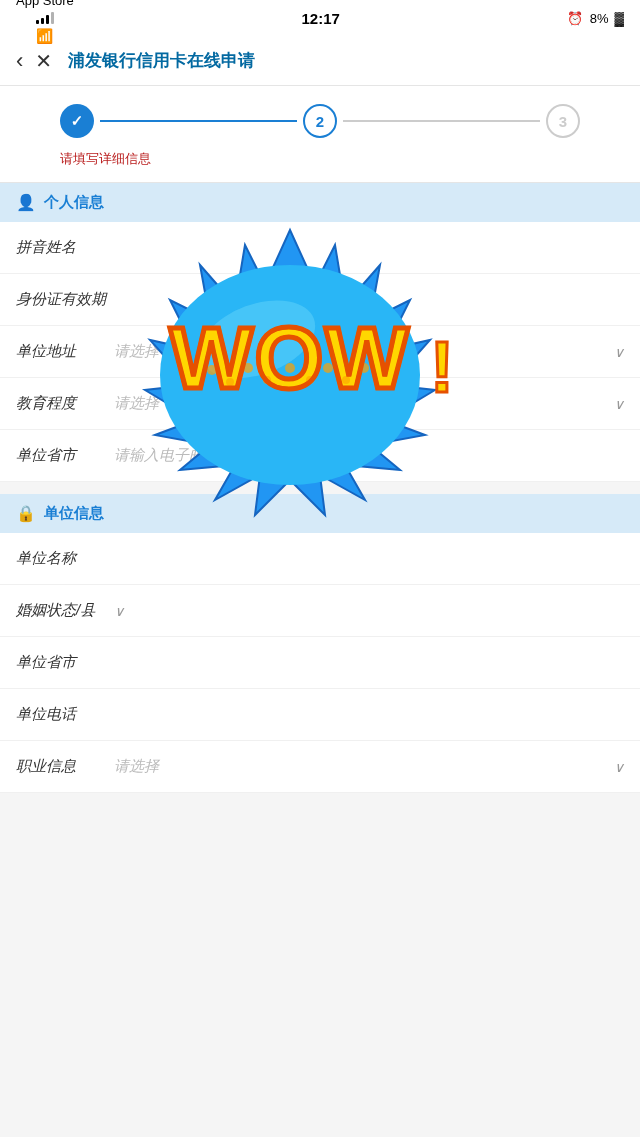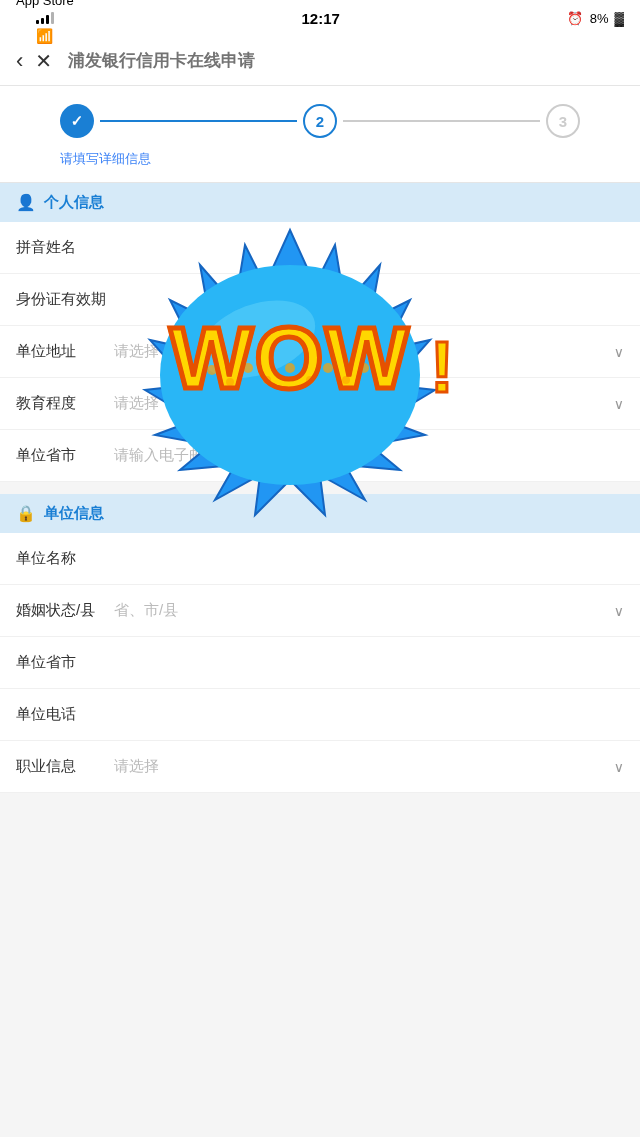--- a/index.html
+++ b/index.html
@@ -53,21 +53,21 @@
     .nav-close {
       font-size: 20px;
       color: #333;
       margin-right: 16px;
       cursor: pointer;
       line-height: 1;
     }
     .nav-title {
       font-size: 17px;
       font-weight: 600;
-      color: #737373;
+      color: #0369a1;
     }
 
     
     .progress-container {
       background: #fff;
       padding: 18px 60px 14px;
       display: flex;
       flex-direction: column;
       align-items: flex-start;
       border-bottom: 1px solid #e5e5e5;
@@ -105,21 +105,21 @@
     }
     .step-line {
       flex: 1;
       height: 2px;
       margin: 0 6px;
     }
     .step-line-done { background: #1a7fd4; }
     .step-line-inactive { background: #ccc; }
     .progress-hint {
       font-size: 13px;
-      color: #3b82f6;
+      color: #b91c1c;
       margin-top: 2px;
     }
 
     
     .section-header {
       background: #d6eaf8;
       padding: 10px 16px;
       display: flex;
       align-items: center;
       gap: 8px;
@@ -130,20 +130,21 @@
     .section-icon { font-size: 16px; }
 
     
     .form-row {
       background: #fff;
       display: flex;
       align-items: center;
       min-height: 52px;
       padding: 4px 16px;
       border-bottom: 1px solid #f0f0f0;
+      font-style: italic;
     }
     .row-label {
       font-size: 15px;
       color: #333;
       width: 90px;
       flex-shrink: 0;
     }
     .row-value {
       flex: 1;
       font-size: 15px;
@@ -244,21 +245,20 @@
   <span class="section-icon">🔒</span>
   <span>单位信息</span>
 </div>
 
 <div class="form-row">
   <span class="row-label">单位名称</span>
 </div>
 
 <div class="form-row">
   <span class="row-label">婚姻状态/县</span>
-  <span class="row-value">省、市/县</span>
   <span class="row-arrow">∨</span>
 </div>
 
 <div class="form-row">
   <span class="row-label">单位省市</span>
 </div>
 
 <div class="form-row">
   <span class="row-label">单位电话</span>
 </div>

